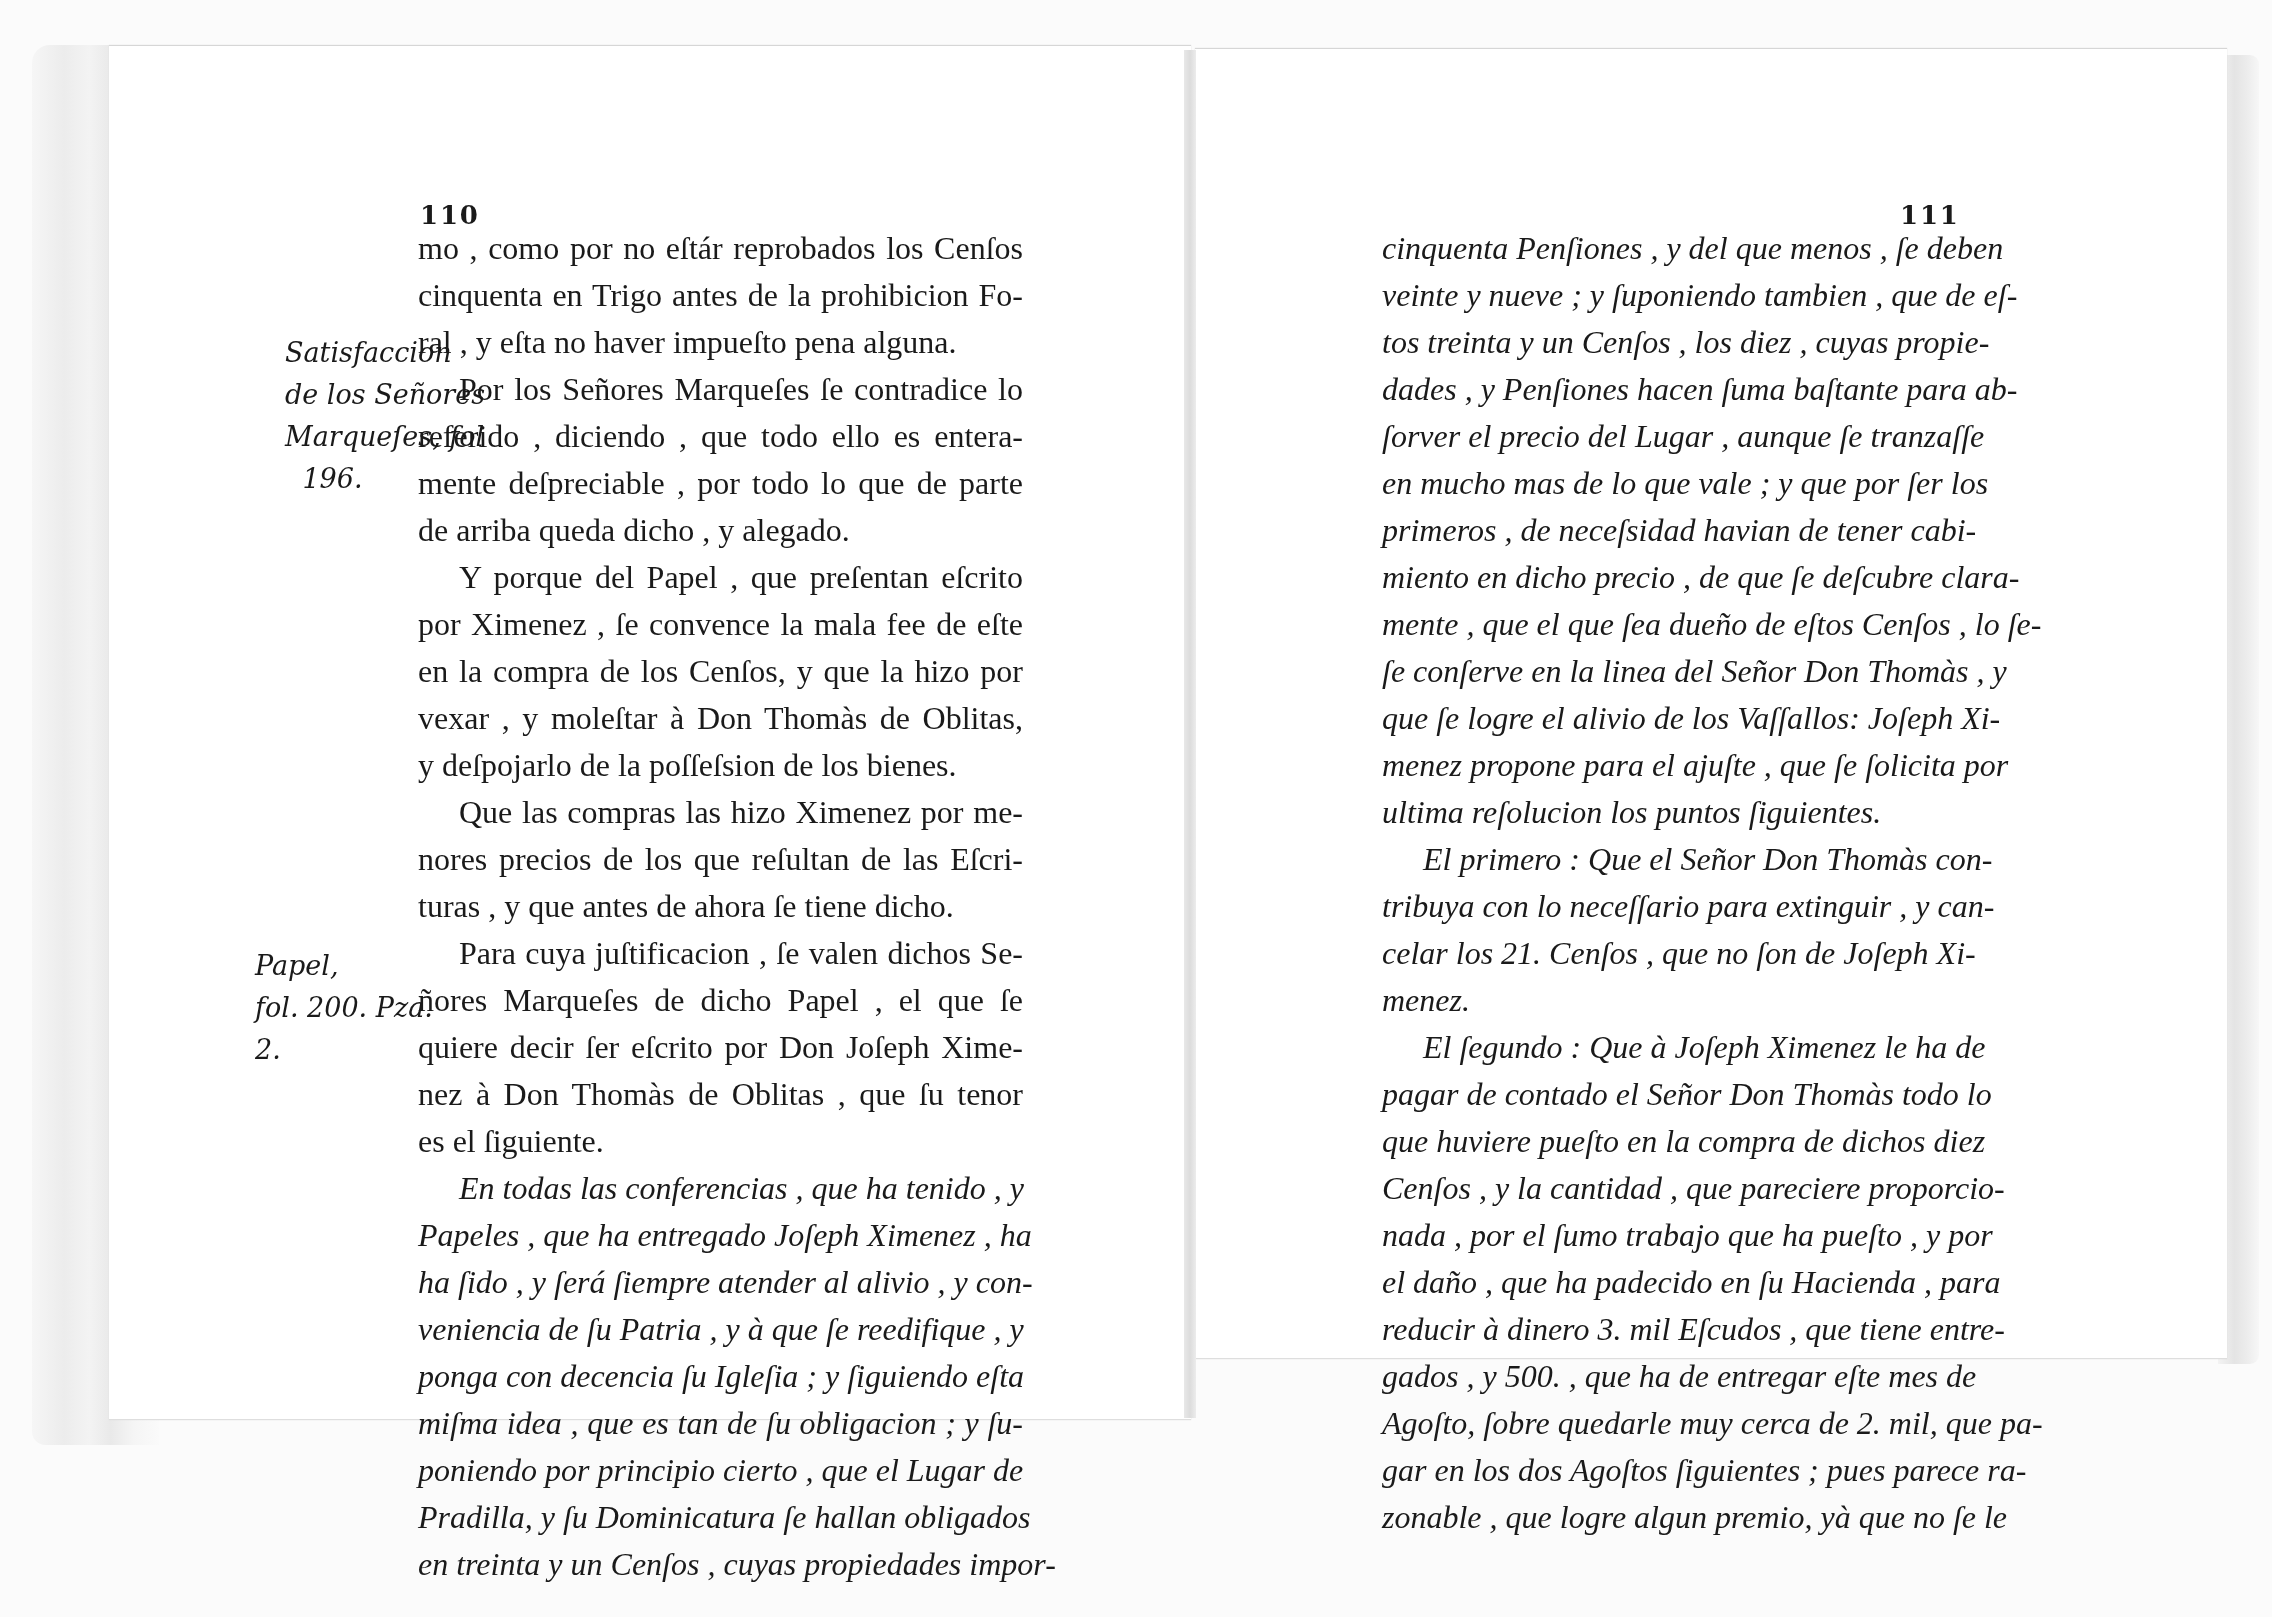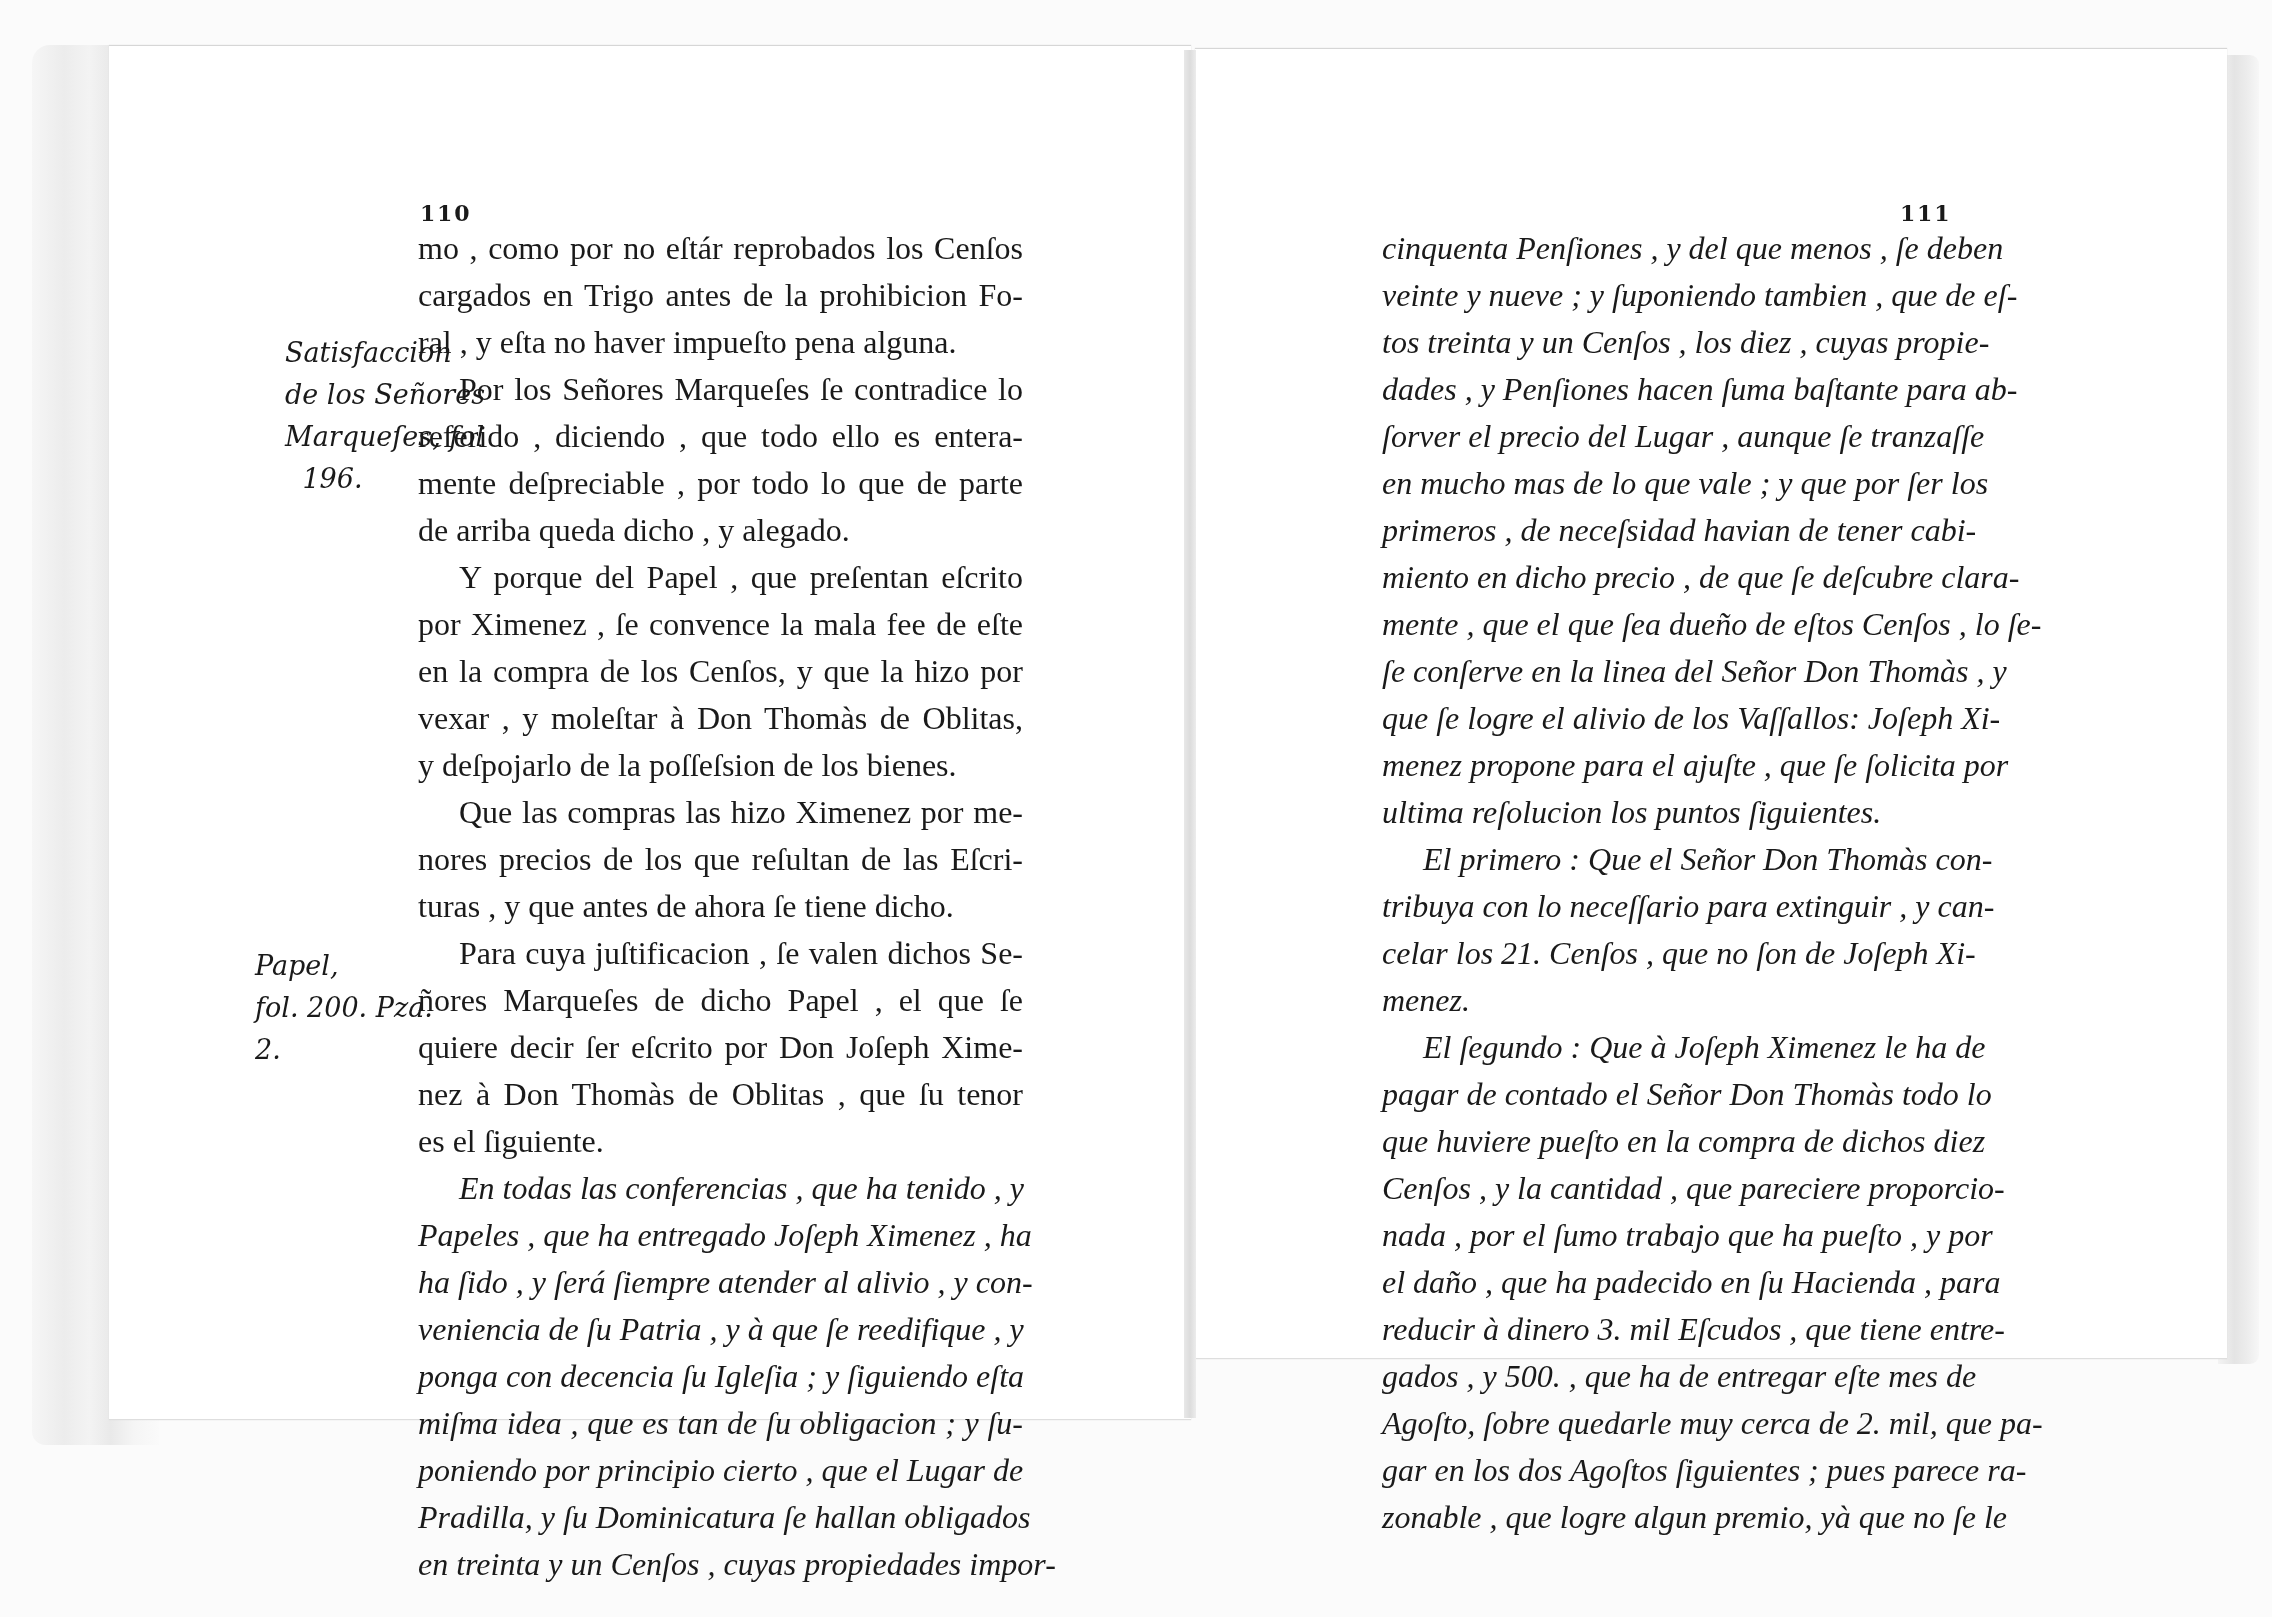--- a/index.html
+++ b/index.html
@@ -23,21 +23,21 @@
   .page {
     position:absolute; background:#ffffff;
     box-shadow:0 0 0.9px #d0d0d0;
   }
   .page-left { left:109px; top:45px; width:1082px; height:1373px; border-top:1.4px solid #d6d6d6; border-bottom:0.9px solid #dedede; }
   .page-right { left:1195px; top:48px; width:1032px; height:1309px; border-top:1.4px solid #d6d6d6; border-bottom:0.9px solid #dedede; }
   .gutter {
     position:absolute; left:1184px; top:50px; width:11.8px; height:1368px;
     background:linear-gradient(90deg,#e8e8e8,#dcdcdc 50%,#ececec);
   }
-  .pagenum { position:absolute; font-size:22px; font-weight:bold; letter-spacing:1.8px; }
+  .pagenum { position:absolute; font-size:26px; font-weight:bold; letter-spacing:1.8px; }
   .text-block { position:absolute; font-size:32px; line-height:47px; }
   .text-block .line { display:block; white-space:nowrap; text-align:justify; text-align-last:justify; height:47px;font-family:Liberation Serif, serif; }
   .text-block .line.last { text-align-last:left; }
   .text-block .line.indent { padding-left:41px; }
   .italic { font-style:italic; }
   .margin-note { position:absolute; font-style:italic; font-size:27px; line-height:42px; text-align:right; }
   .margin-note .line { display:block; white-space:nowrap; }
 </style>
 </head>
 <body>
@@ -60,21 +60,21 @@
   </div>
 
   <div class="margin-note" style="left:255px; top:945px; width:82px;">
     <span class="line">Papel,</span>
     <span class="line">fol. 200. Pza.</span>
     <span class="line" style="text-align:left;">2.</span>
   </div>
 
   <div class="text-block" style="left:418px; top:225px; width:605px;">
     <span class="line">mo , como por no eſtár reprobados los Cenſos</span>
-    <span class="line">cargados en Trigo antes de la prohibicion Fo-</span>
+    <span class="line">cinquenta en Trigo antes de la prohibicion Fo-</span>
     <span class="line last">ral , y eſta no haver impueſto pena alguna.</span>
     <span class="line indent">Por los Señores Marqueſes ſe contradice lo</span>
     <span class="line">referido , diciendo , que todo ello es entera-</span>
     <span class="line">mente deſpreciable , por todo lo que de parte</span>
     <span class="line last">de arriba queda dicho , y alegado.</span>
     <span class="line indent">Y porque del Papel , que preſentan eſcrito</span>
     <span class="line">por Ximenez , ſe convence la mala fee de eſte</span>
     <span class="line">en la compra de los Cenſos, y que la hizo por</span>
     <span class="line">vexar , y moleſtar à Don Thomàs de Oblitas,</span>
     <span class="line last">y deſpojarlo de la poſſeſsion de los bienes.</span>

